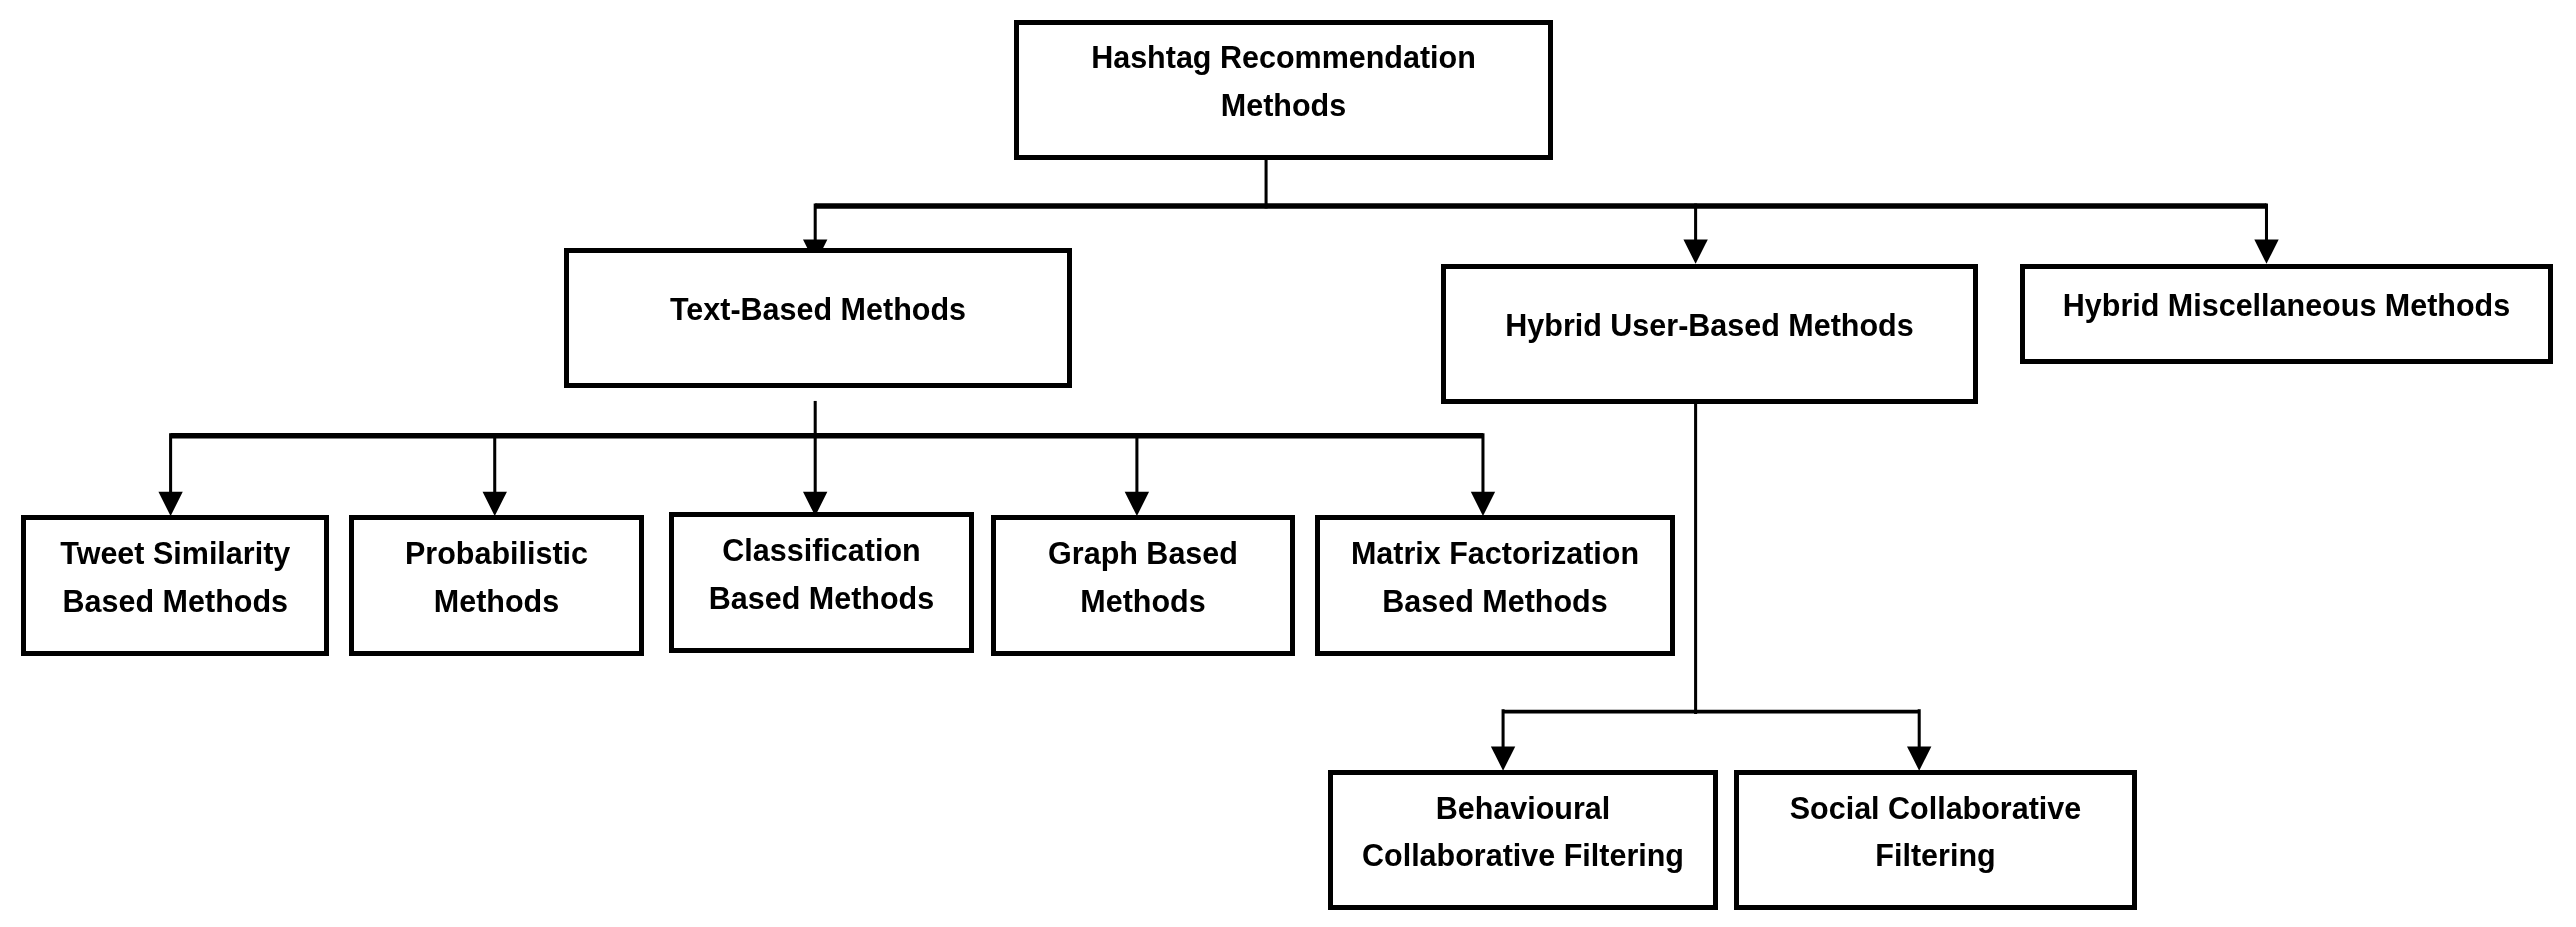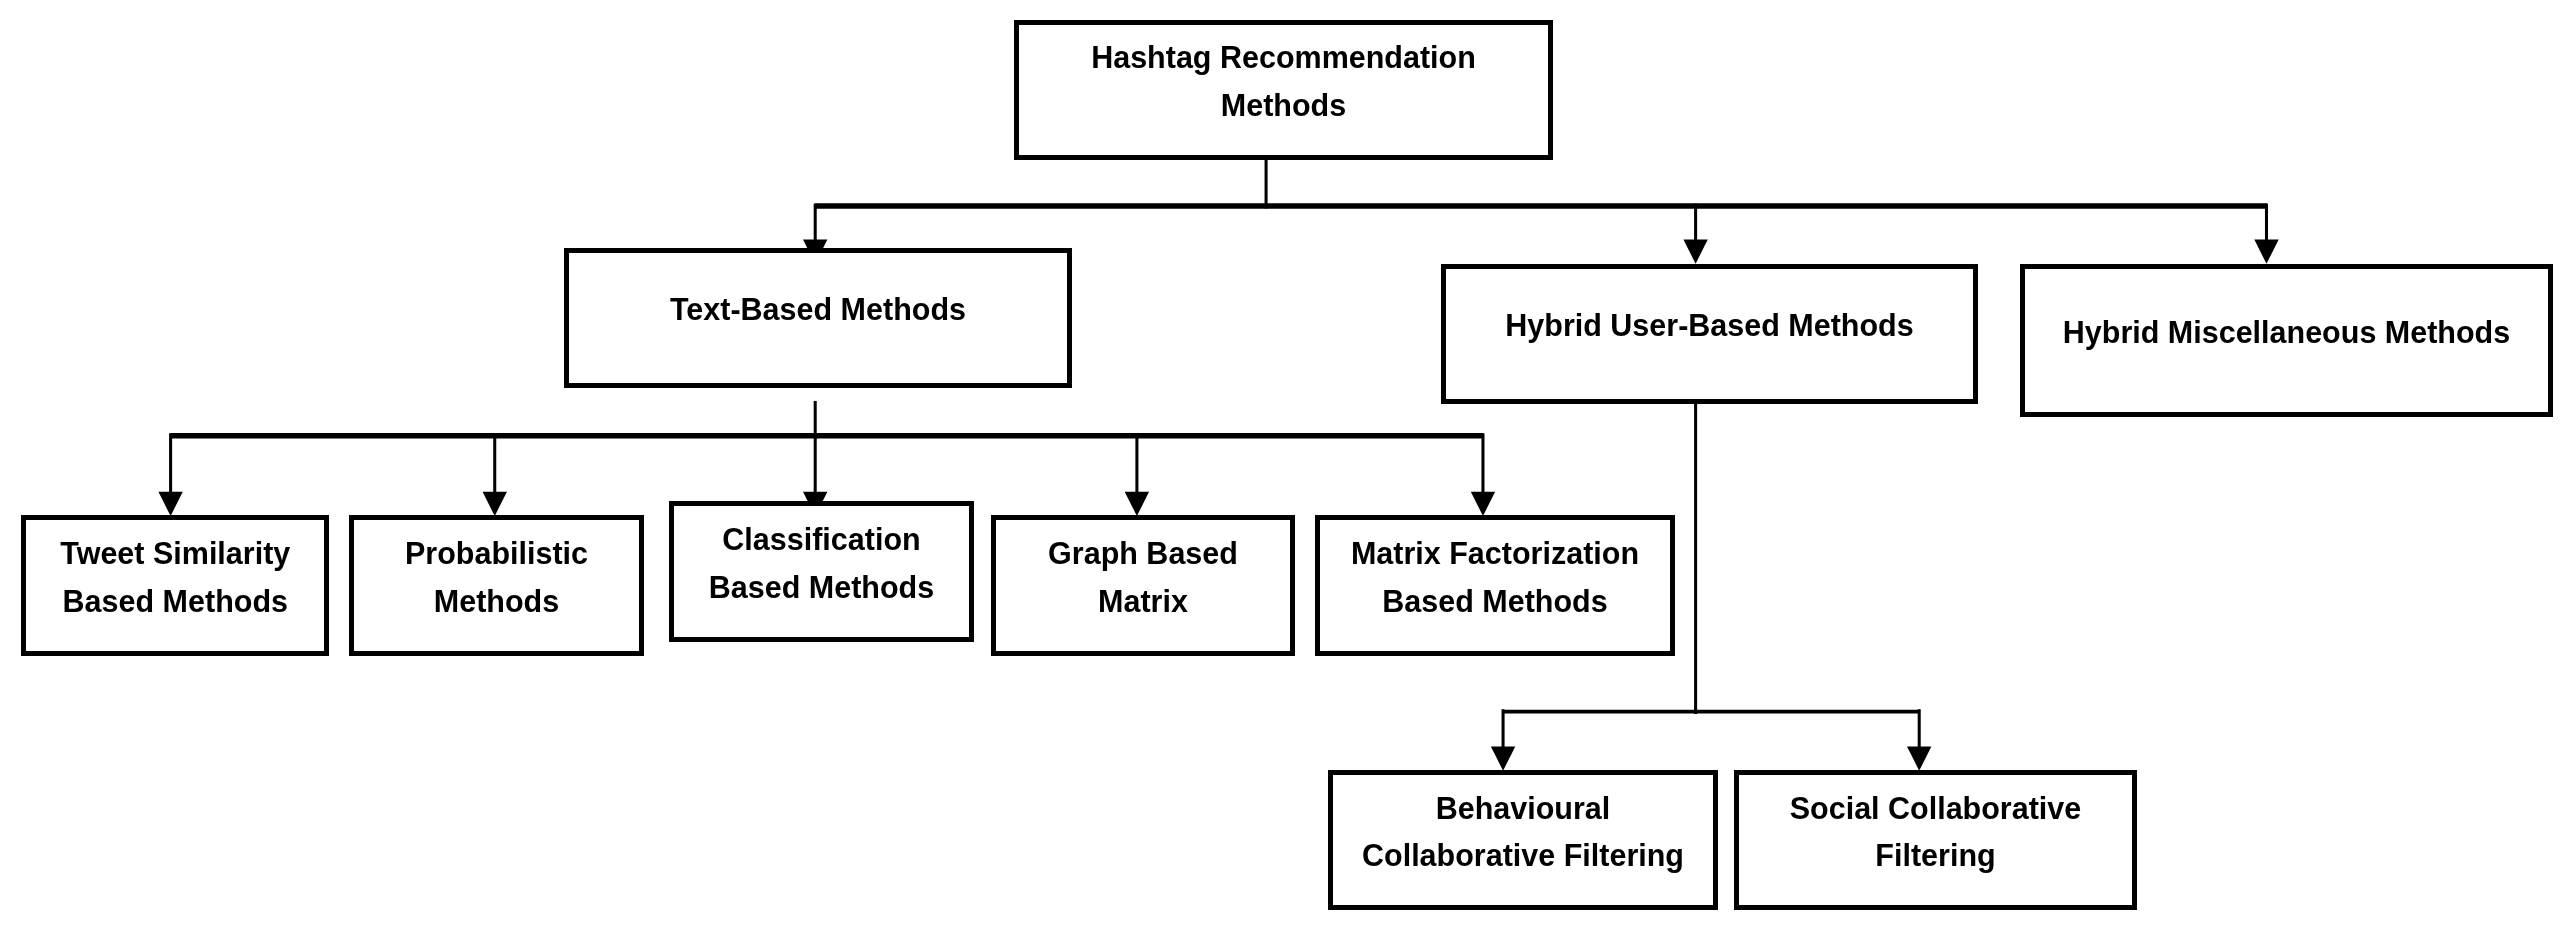--- a/index.html
+++ b/index.html
@@ -51,24 +51,24 @@
     font-size:30.5px;
     line-height:1.55;
     padding:0 12.2px 16px 12.2px;
   }
   .node span{display:block;}
 
   
   .n-root            {left:1014px; top:19.5px;   width:539px; height:140px;}
   .n-text-based      {left:564px;  top:248px;  width:508px; height:140px;}
   .n-hybrid-user     {left:1441px; top:264px;  width:537px; height:140px;justify-content:center;}
-  .n-hybrid-misc     {left:2020px; top:264px;  width:533px; height:153px;}
+  .n-hybrid-misc     {left:2020px; top:264px;  width:533px; height:100px;}
   .n-tweet           {left:21.3px;   top:515px;  width:308px; height:141px;justify-content:flex-end;}
   .n-probabilistic   {left:349px;  top:515px;  width:295px; height:141px;}
-  .n-classification  {left:669px; top:501px;  width:305px; height:141px;}
+  .n-classification  {left:669px; top:512px;  width:305px; height:141px;}
   .n-graph           {left:991px; top:515px;  width:304px; height:141px;}
   .n-matrix          {left:1315px; top:515px;  width:360px; height:141px;}
   .n-behavioural     {left:1328px; top:770px; width:390px; height:140px;}
   .n-social          {left:1734px; top:770px; width:403px; height:140px;}
 </style>
 </head>
 <body>
 
 <div class="figure">
 
@@ -132,21 +132,21 @@
 
   <div class="node n-probabilistic">
     <span>Probabilistic Methods</span>
   </div>
 
   <div class="node n-classification">
     <span>Classification Based Methods</span>
   </div>
 
   <div class="node n-graph">
-    <span>Graph Based Matrix</span>
+    <span>Graph Based Methods</span>
   </div>
 
   <div class="node n-matrix">
     <span>Matrix Factorization Based Methods</span>
   </div>
 
   <div class="node n-behavioural">
     <span>Behavioural Collaborative Filtering</span>
   </div>
 

